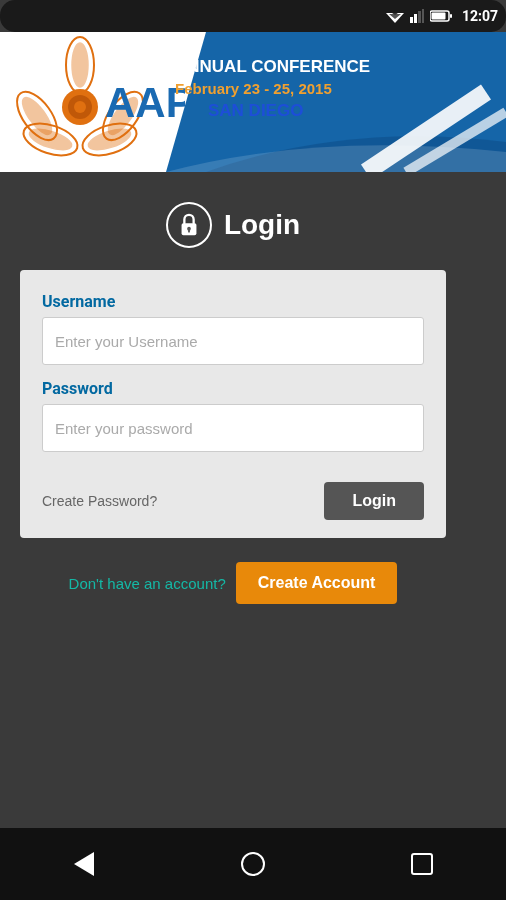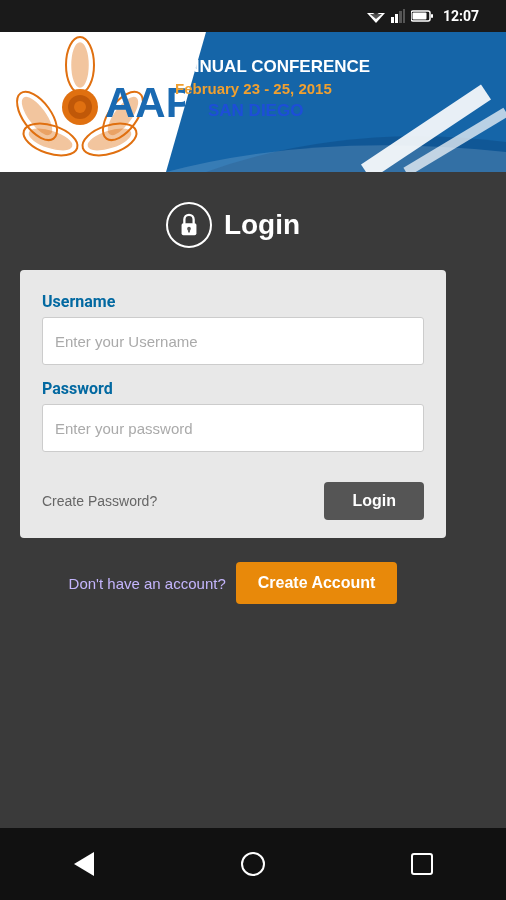--- a/index.html
+++ b/index.html
@@ -14,22 +14,23 @@
     }
 
     
     #status-bar {
       width: 506px;
       height: 32px;
       background: #1a1a1a;
       display: flex;
       align-items: center;
       justify-content: flex-end;
-      padding: 0 27px;
+      padding: 0 8px;
       gap: 6px;
+      border-radius: 15px;
     }
 
     #time {
       color: white;
       font-size: 14px;
       font-weight: bold;
       margin-left: 4px;
     }
 
     
@@ -319,21 +320,21 @@
     </div>
 
     <div id="card-actions">
       <button id="reset-password-link" style="color:#666;font-size:14px;text-decoration:none;cursor:pointer;background:none;border:none;font-family:Arial,sans-serif;">Create Password?</button>
       <button id="login-button" style="background:#555;color:white;border:none;border-radius:4px;padding:10px 28px;font-size:16px;font-weight:bold;cursor:pointer;font-family:Arial,sans-serif;">Login</button>
     </div>
 
   </div>
 
   <div id="bottom-row">
-    <span id="no-account-text" style="color:#c4b5fd;font-size:15px;font-family:Arial,sans-serif;">Don't have an account?</span>
+    <span id="no-account-text" style="color:#14b8a6;font-size:15px;font-family:Arial,sans-serif;">Don't have an account?</span>
     <button id="create-account-button" style="background:#e8890a;color:white;border:none;border-radius:4px;padding:12px 22px;font-size:16px;font-weight:bold;cursor:pointer;font-family:Arial,sans-serif;">Create Account</button>
   </div>
 
 </div>
 
 <div id="nav-bar">
   <div class="nav-icon">
     <div class="nav-back"></div>
   </div>
   <div class="nav-icon">

